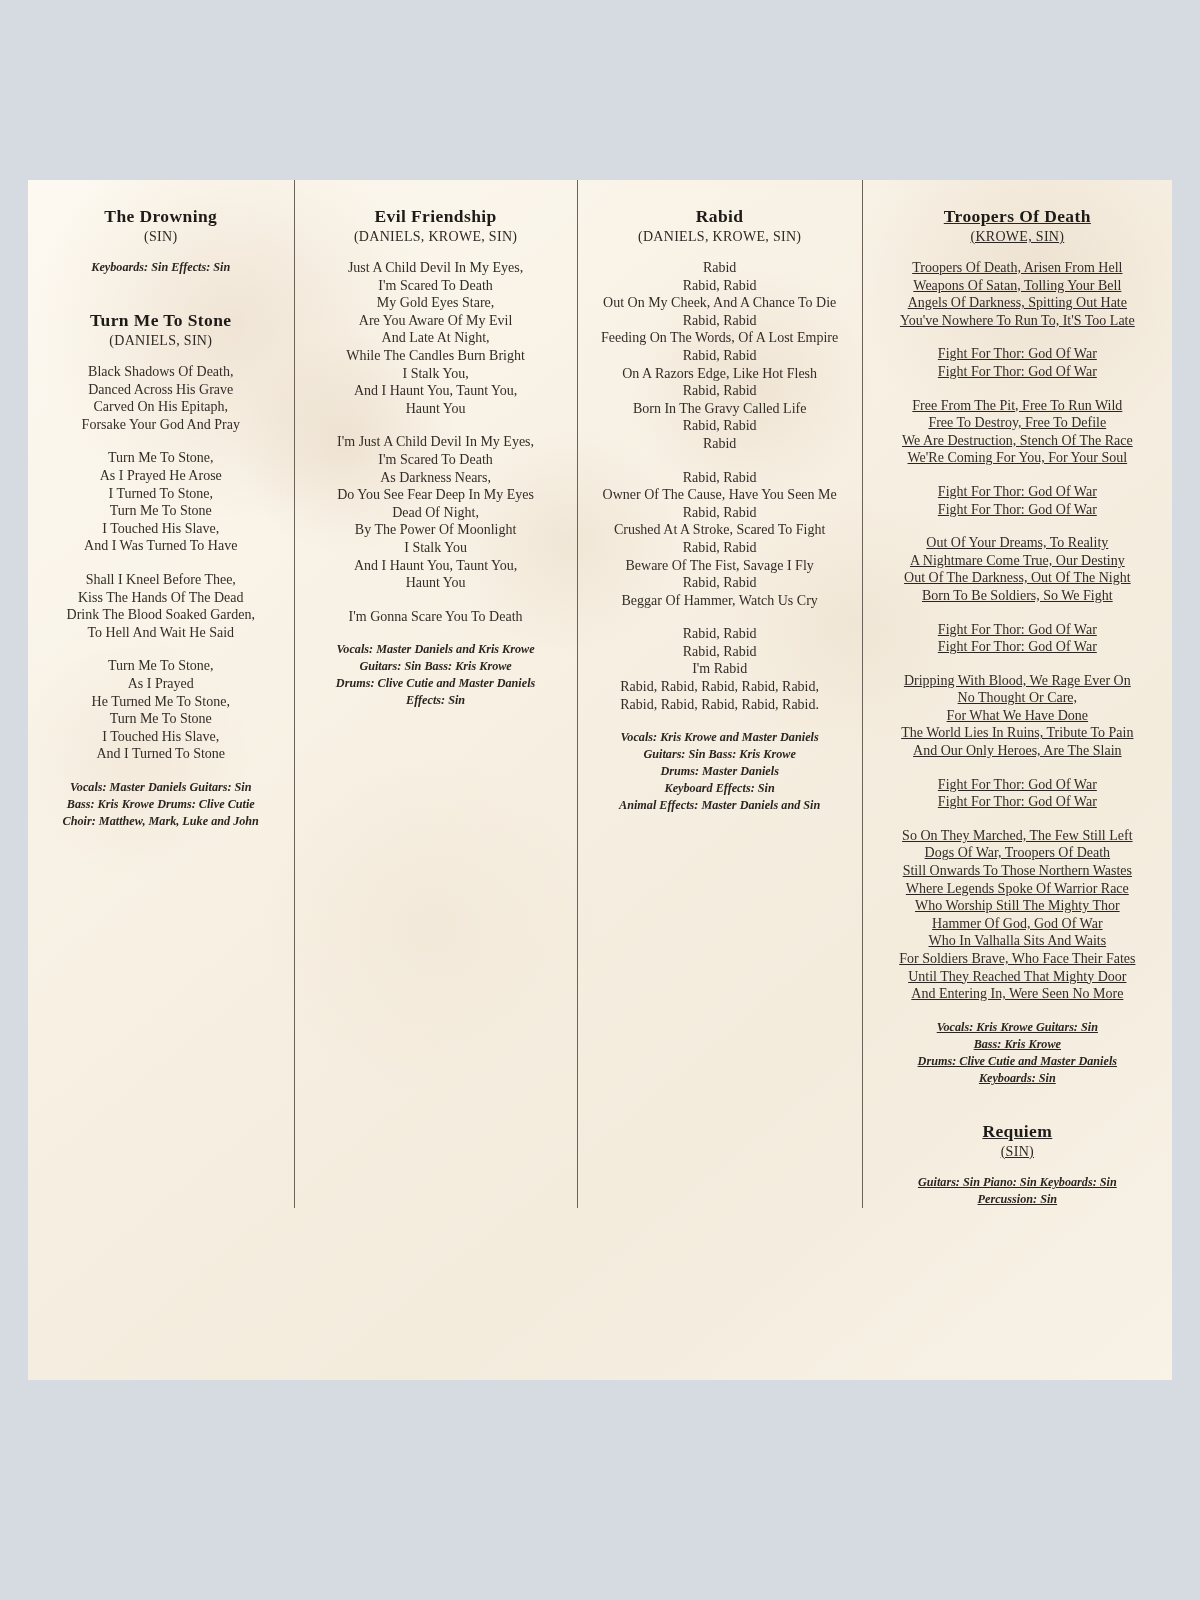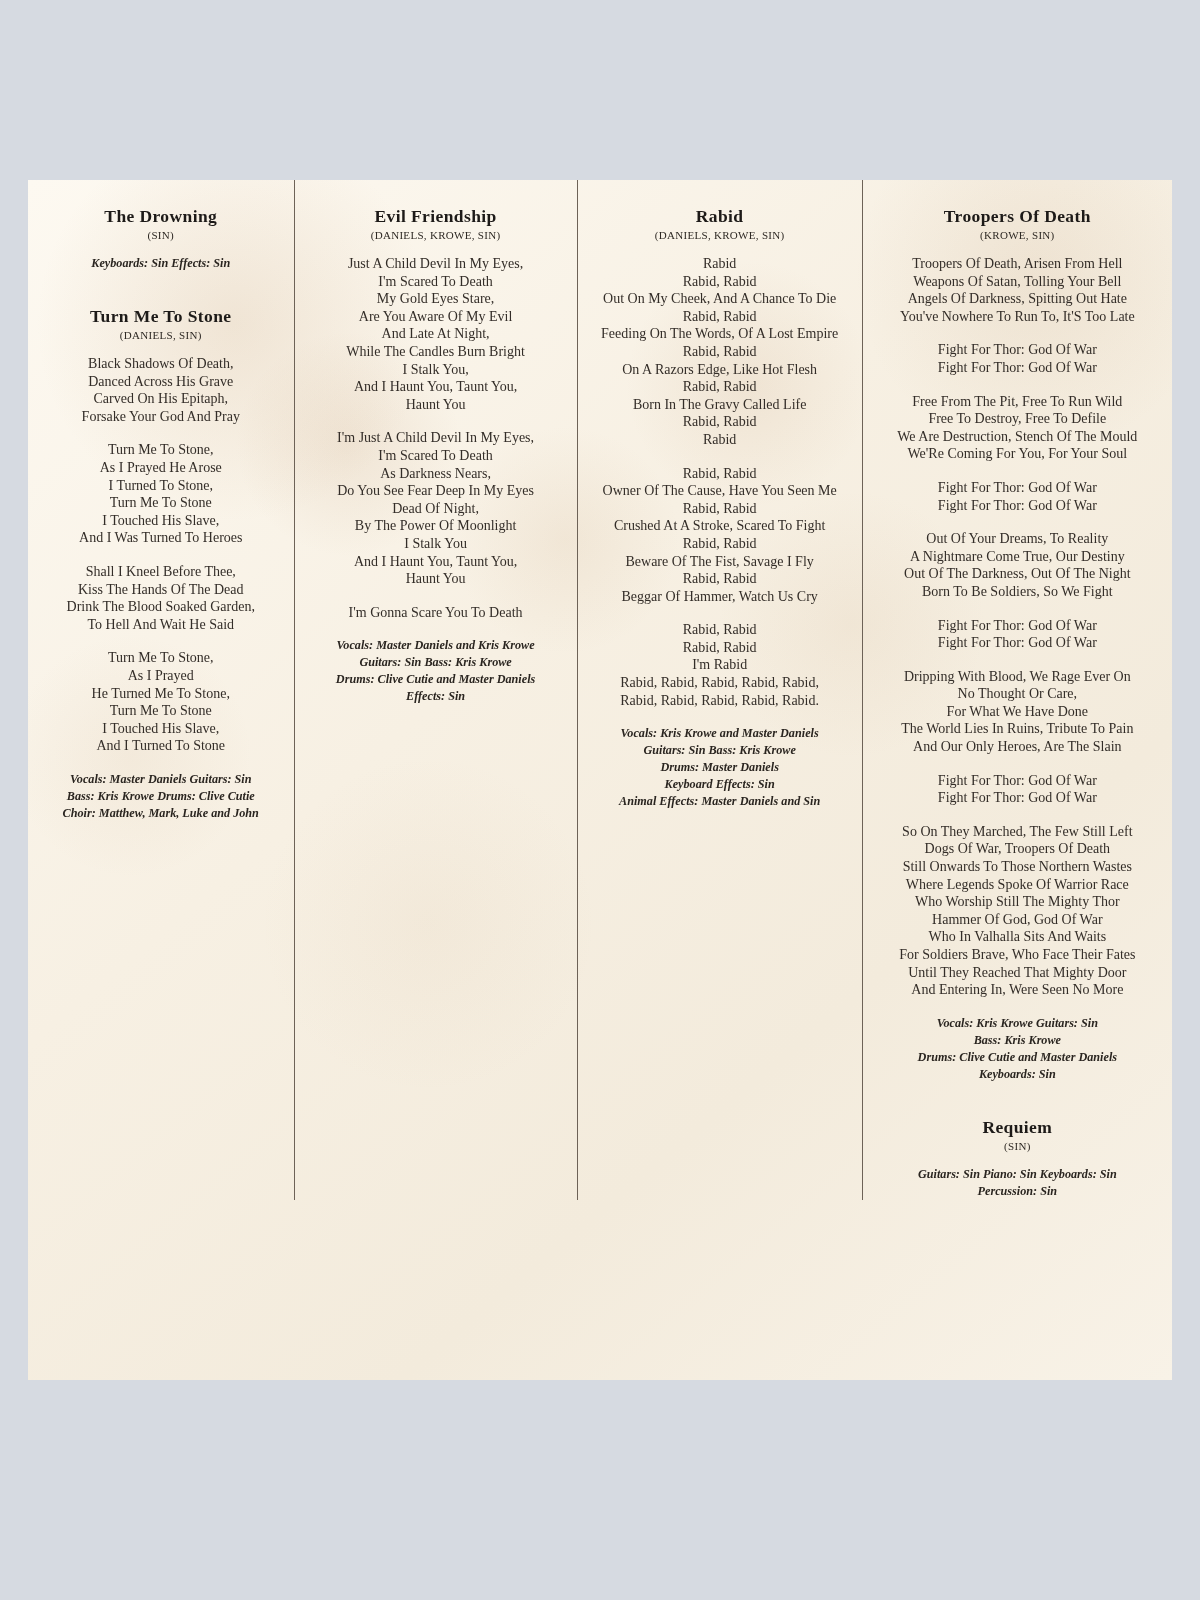--- a/index.html
+++ b/index.html
@@ -37,33 +37,33 @@
     flex-direction: row;
   }
   .col {
     box-sizing: border-box;
     padding: 26px 14px 0 14px;
     color: #2a2522;
   }
   .col-1 { width: 272px; }
   .col-2 { width: 290px; border-left: 1px solid #6d6257; }
   .col-3 { width: 292px; border-left: 1px solid #6d6257; }
-  .col-4 { width: 318px; border-left: 1px solid #6d6257; }
+  .col-4 { width: 318px; border-left: 1px solid #6d6257; text-decoration: underline; }
 
   .song-title {
     text-align: center;
     font-weight: bold;
     font-size: 17.5px;
     letter-spacing: 0.4px;
     margin: 0 0 2px 0;
     color: #1d1a18;
   }
   .song-credit {
     text-align: center;
-    font-size: 11px;
+    font-size: 14px;
     letter-spacing: 0.3px;
     margin: 0 0 14px 0;
     color: #2e2924;
   }
   .stanza {
     text-align: center;
     font-size: 14px;
     line-height: 17.6px;
     margin: 0 0 16px 0;
     color: #332d28;
@@ -108,21 +108,21 @@
           <div>Carved On His Epitaph,</div>
           <div>Forsake Your God And Pray</div>
         </div>
 
         <div class="stanza">
           <div>Turn Me To Stone,</div>
           <div>As I Prayed He Arose</div>
           <div>I Turned To Stone,</div>
           <div>Turn Me To Stone</div>
           <div>I Touched His Slave,</div>
-          <div>And I Was Turned To Heroes</div>
+          <div>And I Was Turned To Have</div>
         </div>
 
         <div class="stanza">
           <div>Shall I Kneel Before Thee,</div>
           <div>Kiss The Hands Of The Dead</div>
           <div>Drink The Blood Soaked Garden,</div>
           <div>To Hell And Wait He Said</div>
         </div>
 
         <div class="stanza">
@@ -246,21 +246,21 @@
         </div>
 
         <div class="stanza">
           <div>Fight For Thor: God Of War</div>
           <div>Fight For Thor: God Of War</div>
         </div>
 
         <div class="stanza">
           <div>Free From The Pit, Free To Run Wild</div>
           <div>Free To Destroy, Free To Defile</div>
-          <div>We Are Destruction, Stench Of The Mould</div>
+          <div>We Are Destruction, Stench Of The Race</div>
           <div>We'Re Coming For You, For Your Soul</div>
         </div>
 
         <div class="stanza">
           <div>Fight For Thor: God Of War</div>
           <div>Fight For Thor: God Of War</div>
         </div>
 
         <div class="stanza">
           <div>Out Of Your Dreams, To Reality</div>

